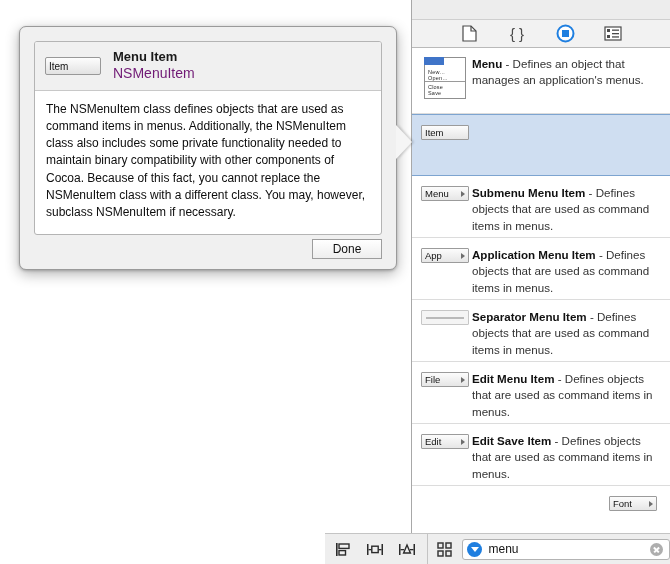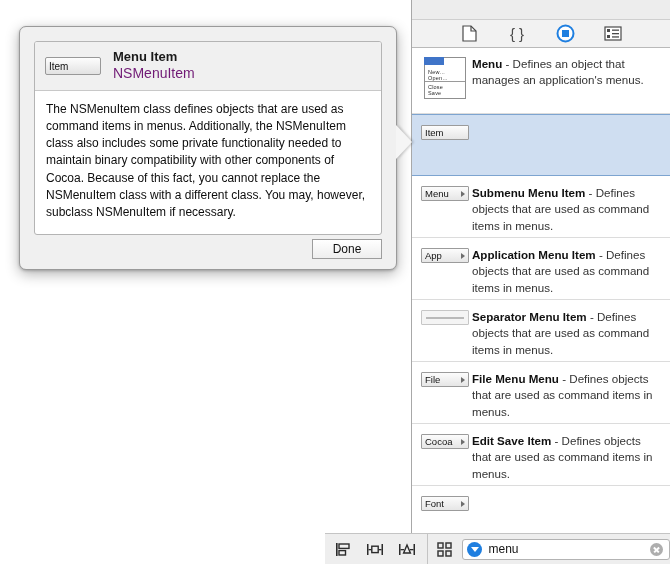--- a/index.html
+++ b/index.html
@@ -344,37 +344,37 @@
       </div>
 
       <div class="row" style="height:62px;">
         <div class="row-icon">
           <div class="ic-sub">
             <span>File</span>
             <span class="arrow"></span>
           </div>
         </div>
         <div class="row-text">
-          <b>File Menu Menu</b><span class="dash"> - Defines objects that are used as command items in menus.</span>
+          <b>Edit Menu Item</b><span class="dash"> - Defines objects that are used as command items in menus.</span>
         </div>
       </div>
 
       <div class="row" style="height:62px;">
         <div class="row-icon">
           <div class="ic-sub">
-            <span>Cocoa</span>
+            <span>Edit</span>
             <span class="arrow"></span>
           </div>
         </div>
         <div class="row-text">
           <b>Edit Save Item</b><span class="dash"> - Defines objects that are used as command items in menus.</span>
         </div>
       </div>
 
-      <div class="row" style="height:62px;">
+      <div class="row" style="height:62px;justify-content:flex-end;">
         <div class="row-icon">
           <div class="ic-sub">
             <span>Font</span>
             <span class="arrow"></span>
           </div>
         </div>
       </div>
 
     </div>
   </div>

